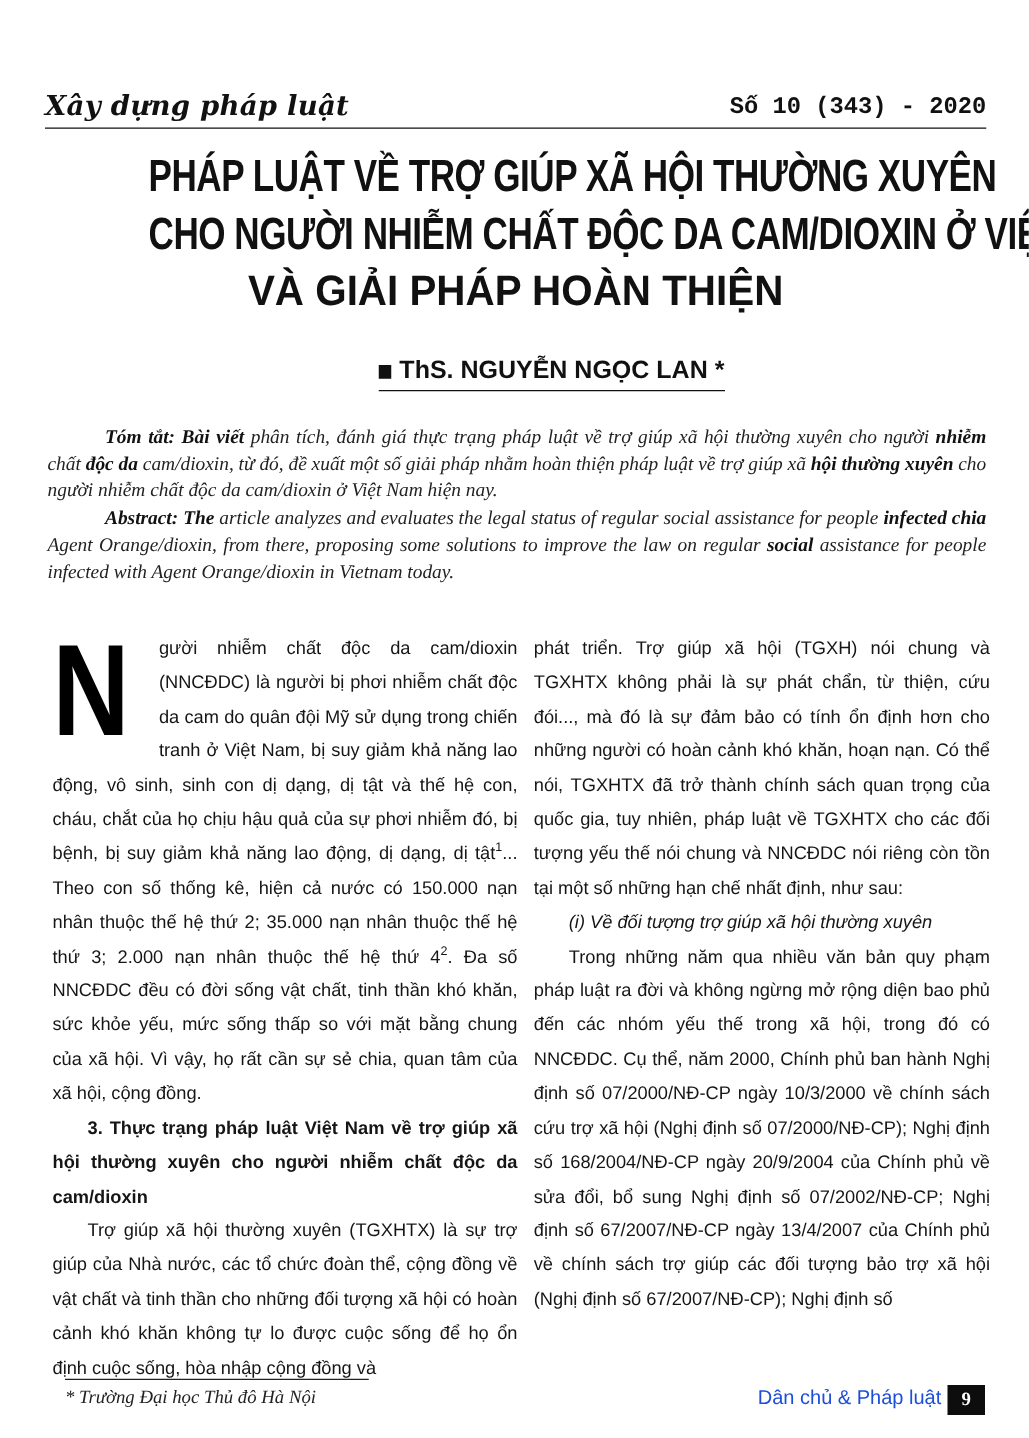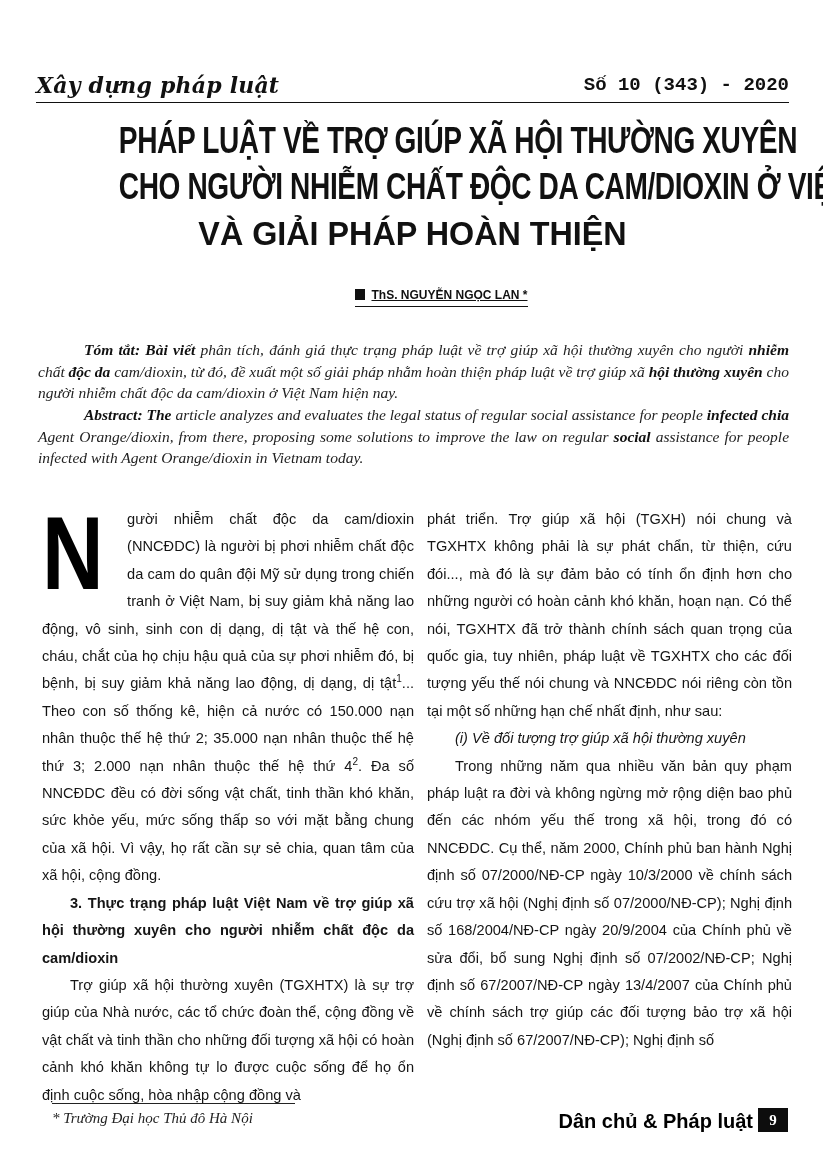--- a/index.html
+++ b/index.html
@@ -69,25 +69,24 @@
     .author {
       position: absolute;
       left: 0;
       right: 0;
       top: 285px;
       text-align: center;
     }
     .author-inner {
       display: inline-block;
       font-weight: bold;
-      font-size: 12px;
+      font-size: 20px;
       padding-bottom: 4px;
       border-bottom: 1.5px solid #111;
       margin-left: 60px;
-      text-decoration: underline;
     }
     .author-inner .bullet {
       display: inline-block;
       width: 10px;
       height: 11px;
       background: #111;
       margin-right: 6px;
       vertical-align: -1px;
     }
     .abstract {
@@ -158,23 +157,23 @@
       font-family: "Liberation Serif", serif;
       font-style: italic;
       font-size: 15px;
       color: #222;
     }
     .footer-brand {
       position: absolute;
       right: 70px;
       top: 1110px;
       font-family: "Liberation Sans", sans-serif;
-      font-weight: bold;
-      font-size: 20px;
-      color: #000000;
+      font-weight: normal;
+      font-size: 16px;
+      color: #1d4ed8;
     }
     .page-number {
       position: absolute;
       left: 758px;
       top: 1108px;
       width: 30px;
       height: 24px;
       background: #0d0d0d;
       color: #fff;
       font-family: "Liberation Serif", serif;

